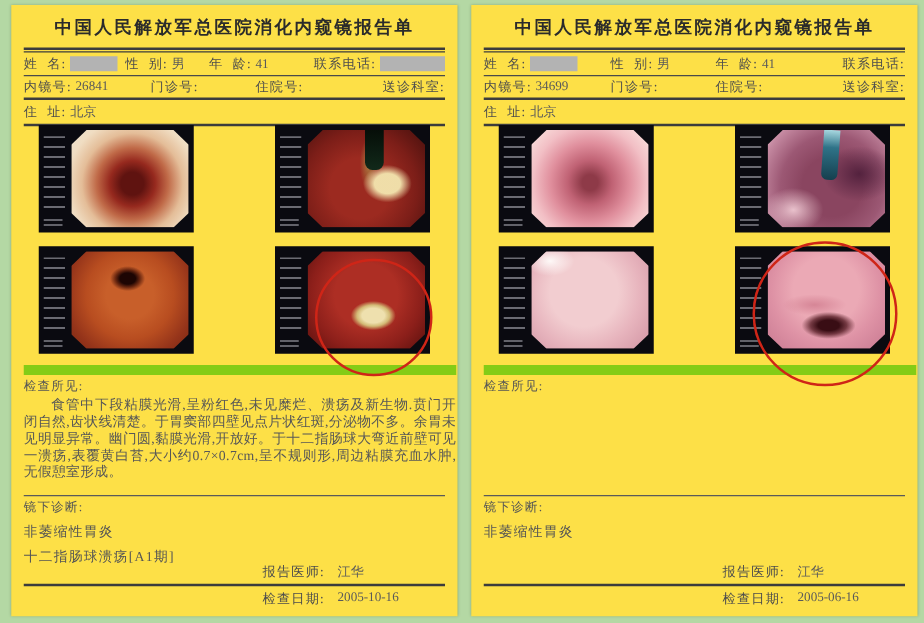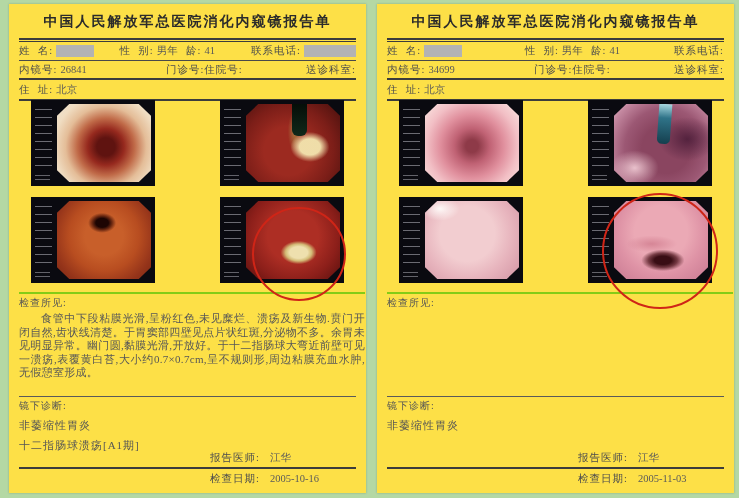--- a/index.html
+++ b/index.html
@@ -9,21 +9,21 @@
           box-shadow:0 0 2px rgba(60,90,50,.35); overflow:hidden; }
   .page.left { left:9px; }
   .page.right { left:377px; }
   .inner { position:relative; width:100%; height:100%; padding:0 10px; }
 
   .title { text-align:center; font-weight:bold; font-size:14px; letter-spacing:2px;
            color:#2b2b2b; padding-top:9px; height:34px; }
   .dbl-line { border-top:2px solid #3c3c3c; border-bottom:1px solid #3c3c3c; height:4px; }
   .hrow { display:flex; align-items:center; height:19px; font-size:10.5px; color:#4d4d4d; }
   .hrow .c1 { width:104px; display:flex; align-items:center; }
-  .hrow .c2 { width:86px;text-align:right; }
+  .hrow .c2 { width:86px; }
   .hrow .c3 { width:92px; }
   .hrow .c4 { flex:1; display:flex; align-items:center;margin-left:12px; }
   .lbl { letter-spacing:1px; white-space:pre; }
   .val { color:#5a5a5a; margin-left:3px; }
   .thin-line { border-bottom:1px solid #4a4a4a; }
   .thick-line { border-bottom:2px solid #3c3c3c; }
   .redact { display:inline-block; width:38px; height:12px; background:#b3b3b3; margin-left:3px; }
   .redact.wide { width:52px; }
 
   .images { position:absolute; left:10px; right:10px; top:96px; height:184px;
@@ -66,21 +66,21 @@
   .tool-teal { position:absolute; left:44px; top:0; width:13px; height:40px;
       background:linear-gradient(180deg,#a8d8e0,#2f7388 35%,#153f4e); border-radius:0 0 5px 5px;
       transform:rotate(4deg); }
   .tool-dark { position:absolute; left:46px; top:0; width:15px; height:32px;
       background:linear-gradient(180deg,#060e08,#11291a); border-radius:0 0 6px 6px; }
 
   .circle-annot { position:absolute; border:2.5px solid #cf2517; border-radius:50%; z-index:5; }
   .circle-annot.small { left:32px; top:10px; width:94px; height:94px; }
   .circle-annot.big { left:14px; top:-4px; width:116px; height:116px; }
 
-  .findings { position:absolute; left:10px; right:1px; top:288px; border-top:2px solid #84cc16; }
+  .findings { position:absolute; left:10px; right:1px; top:288px; border-top:8px solid #84cc16; }
   .sec-label { font-size:10px; color:#555; padding-top:2px; letter-spacing:1px; }
   .findings p { font-size:11px; line-height:13.5px; color:#575757; text-indent:2em;
                 margin-top:2px; letter-spacing:.3px; text-align:justify; }
 
   .diagnosis { position:absolute; left:10px; right:10px; top:392px; border-top:1px solid #5a5a5a;font-family:Liberation Serif, serif; }
   .diag-line { font-size:11px; color:#555; letter-spacing:1px; margin-top:5px; }
 
   .footer { position:absolute; left:10px; right:10px; bottom:6px; font-size:10.5px; color:#4d4d4d; }
   .doc-row, .date-row { display:flex; justify-content:flex-end; padding-right:14px; height:17px;
                         align-items:center; }
@@ -248,17 +248,17 @@
     </div>
 
     <div class="footer">
       <div class="doc-row">
         <span class="lbl">报告医师:</span>
         <span class="val">江华</span>
       </div>
       <div class="thick-line"></div>
       <div class="date-row">
         <span class="lbl">检查日期:</span>
-        <span class="val">2005-11-03</span>
+        <span class="val">2005-06-16</span>
       </div>
     </div>
   </div>
 </div>
 
 </body></html>

